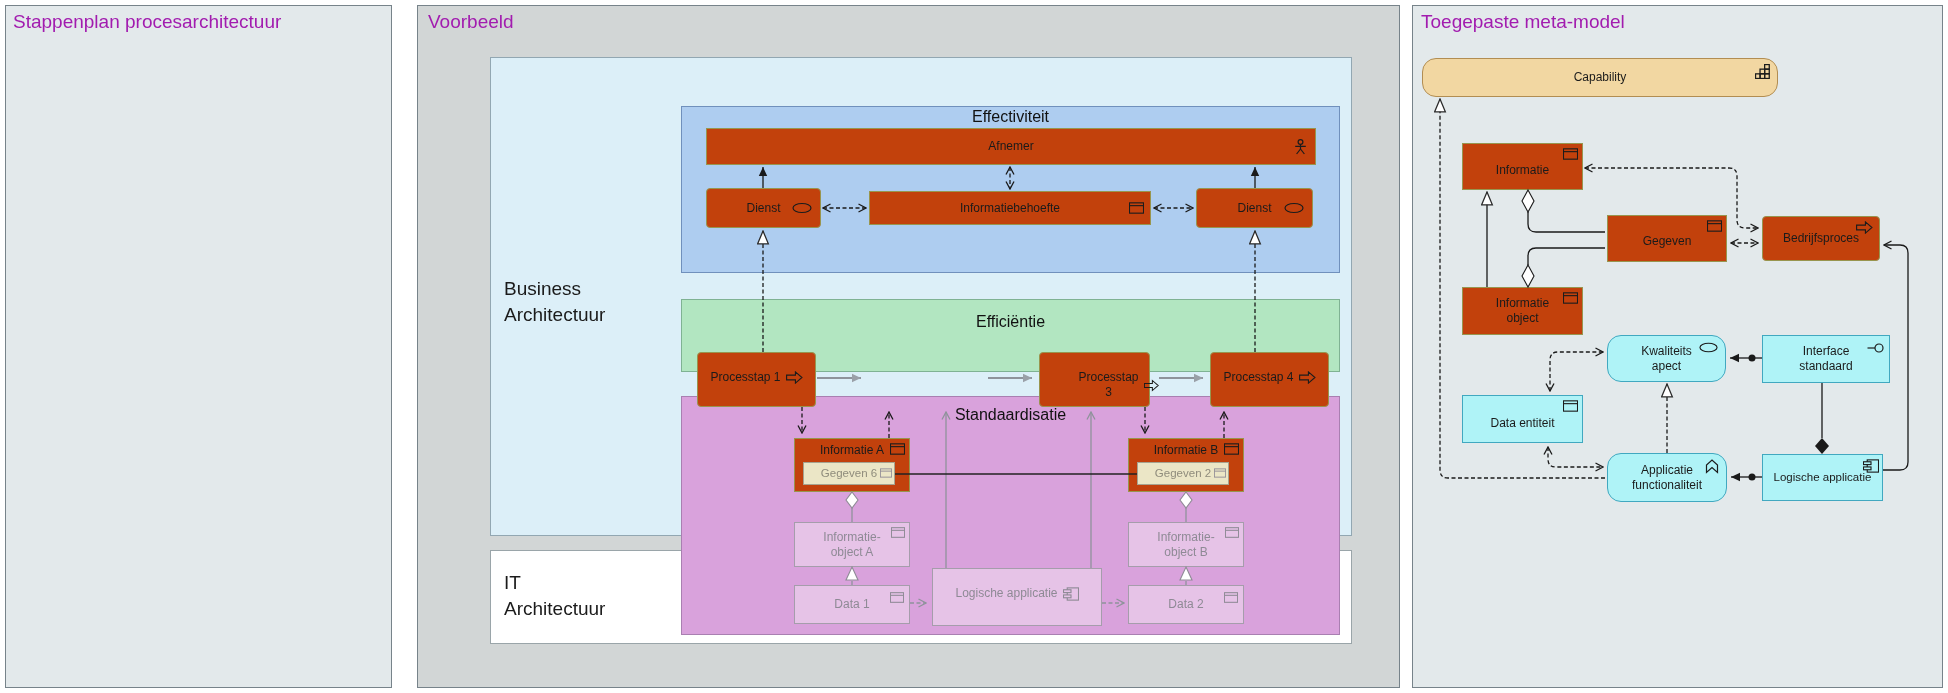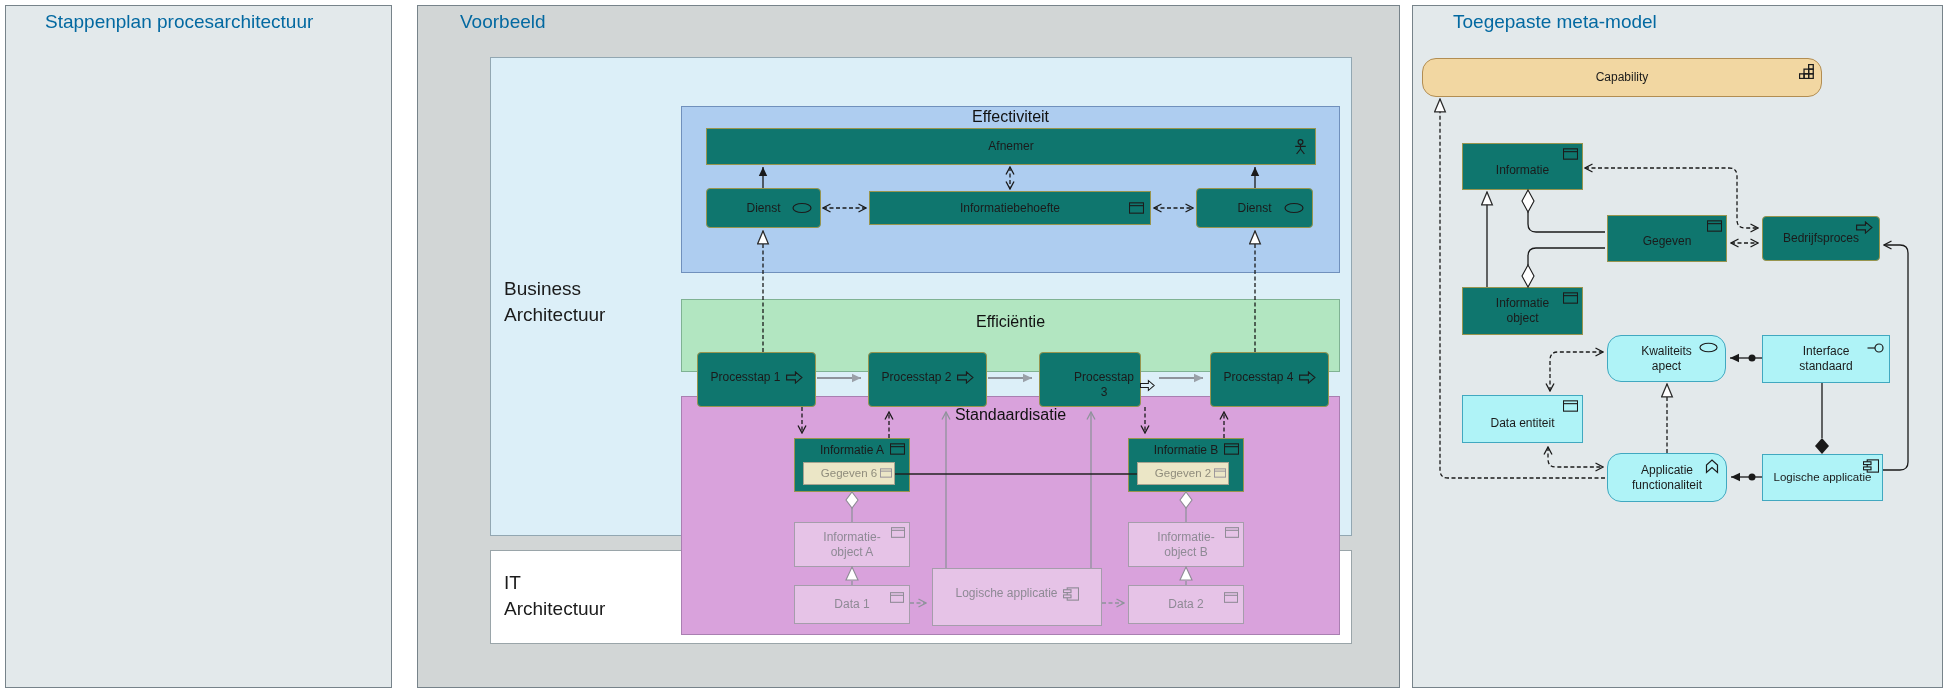--- a/index.html
+++ b/index.html
@@ -1,22 +1,22 @@
 <!DOCTYPE html>
 <html><head>
 <meta charset="utf-8">
 <style>
   html,body{margin:0;padding:0;background:#ffffff;}
   #app{position:relative;width:1948px;height:693px;font-family:"Liberation Sans",sans-serif;overflow:hidden;background:#fff;}
   .panel{position:absolute;box-sizing:border-box;border:1px solid #77838A;}
-  .ptitle{position:absolute;font-size:19px;color:#0369a1;white-space:nowrap;margin-left:32px;}
+  .ptitle{position:absolute;font-size:19px;color:#a21caf;white-space:nowrap;}
   .grp{position:absolute;box-sizing:border-box;border:1.2px solid;}
   .gtitle{display:block;text-align:center;font-size:16px;color:#111;white-space:pre-line;}
   .biglbl{position:absolute;font-size:19px;line-height:26px;color:#1b1b1b;white-space:pre-line;}
-  .el{position:absolute;box-sizing:border-box;border:1.2px solid #98954E;background:#0f766e;
+  .el{position:absolute;box-sizing:border-box;border:1.2px solid #98954E;background:#c2410c;
       display:flex;align-items:center;justify-content:center;text-align:center;
       font-size:12px;color:#1b1b1b;white-space:pre-line;line-height:1.25;z-index:20;}
   .rnd{border-radius:4px;}
   .rnd11{border-radius:14px;align-items:center;}
   .cyn{background:#AFF3F7;border-color:#41A8C0;}
   .org{background:#F2D7A2;border-color:#B28D52;}
   .gry{background:#E6C3E7;border-color:#A59DAB;color:#8E8A95;z-index:15;}
   .nested{background:#EBE6C6;border-color:#A6A390;color:#8F8C7C;font-size:11.5px;z-index:22;}
   .tl{align-items:flex-start;padding-top:4px;}
   .toprow{align-items:flex-start;padding-top:7px;}
@@ -132,27 +132,21 @@
       <ellipse class="icon-stroke" cx="10" cy="5.5" rx="9" ry="4.5"></ellipse>
     </svg>
   </div>
 
   <div class="el rnd toprow" style="left:697px;top:352px;width:119px;height:55px;">
     <span class="rowlbl"><span>Processtap 1</span>
       <svg width="17" height="13" viewBox="0 0 18 14">
         <path class="icon-stroke" d="M0.5,4.5 H10 V1 L17,7 L10,13 V9.5 H0.5 Z"></path>
         </svg></span>
   </div>
-  <div class="el rnd toprow" style="left:868px;top:352px;width:119px;height:55px;">
-    <span class="rowlbl"><span>Processtap 2</span>
-      <svg width="17" height="13" viewBox="0 0 18 14">
-        <path class="icon-stroke" d="M0.5,4.5 H10 V1 L17,7 L10,13 V9.5 H0.5 Z"></path>
-        </svg></span>
-  </div>
-  <div class="el rnd toprow" style="left:1039px;top:352px;width:102px;height:55px;padding-left:48px;">
+  <div class="el rnd toprow" style="left:1039px;top:352px;width:111px;height:55px;padding-left:48px;">
     <span class="rowlbl"><span>Processtap 3</span>
       <svg width="17" height="13" viewBox="0 0 18 14">
         <path class="icon-stroke" d="M0.5,4.5 H10 V1 L17,7 L10,13 V9.5 H0.5 Z"></path>
         </svg></span>
   </div>
   <div class="el rnd toprow" style="left:1210px;top:352px;width:119px;height:55px;">
     <span class="rowlbl"><span>Processtap 4</span>
       <svg width="17" height="13" viewBox="0 0 18 14">
         <path class="icon-stroke" d="M0.5,4.5 H10 V1 L17,7 L10,13 V9.5 H0.5 Z"></path>
         </svg></span>
@@ -184,21 +178,21 @@
     <svg class="ic" style="right:2px;top:5px;" width="12" height="10" viewBox="0 0 16 12">
       <rect class="icon-stroke-g" x="0.5" y="0.5" width="15" height="11"></rect>
         <line class="icon-stroke-g" x1="0.5" y1="3.5" x2="15.5" y2="3.5"></line>
     </svg>
   </div>
 
   <div class="panel" style="left:1412px;top:5px;width:531px;height:683px;background:#E3E9EB;">
     <div class="ptitle" style="left:8px;top:5px;">Toegepaste meta-model</div>
   </div>
 
-  <div class="el org" style="left:1422px;top:58px;width:400px;height:39px;border-radius:14px;">
+  <div class="el org" style="left:1422px;top:58px;width:356px;height:39px;border-radius:14px;">
     <span>Capability</span>
     <svg class="ic" style="right:7px;top:5px;" width="15" height="15" viewBox="0 0 14 14">
       <rect class="icon-stroke" x="9" y="0.5" width="4.3" height="4.3"></rect>
       <rect class="icon-stroke" x="4.7" y="4.8" width="4.3" height="4.3"></rect>
       <rect class="icon-stroke" x="9" y="4.8" width="4.3" height="4.3"></rect>
       <rect class="icon-stroke" x="0.5" y="9.2" width="4.3" height="4.3"></rect>
       <rect class="icon-stroke" x="4.7" y="9.2" width="4.3" height="4.3"></rect>
       <rect class="icon-stroke" x="9" y="9.2" width="4.3" height="4.3"></rect>
     </svg>
   </div>

